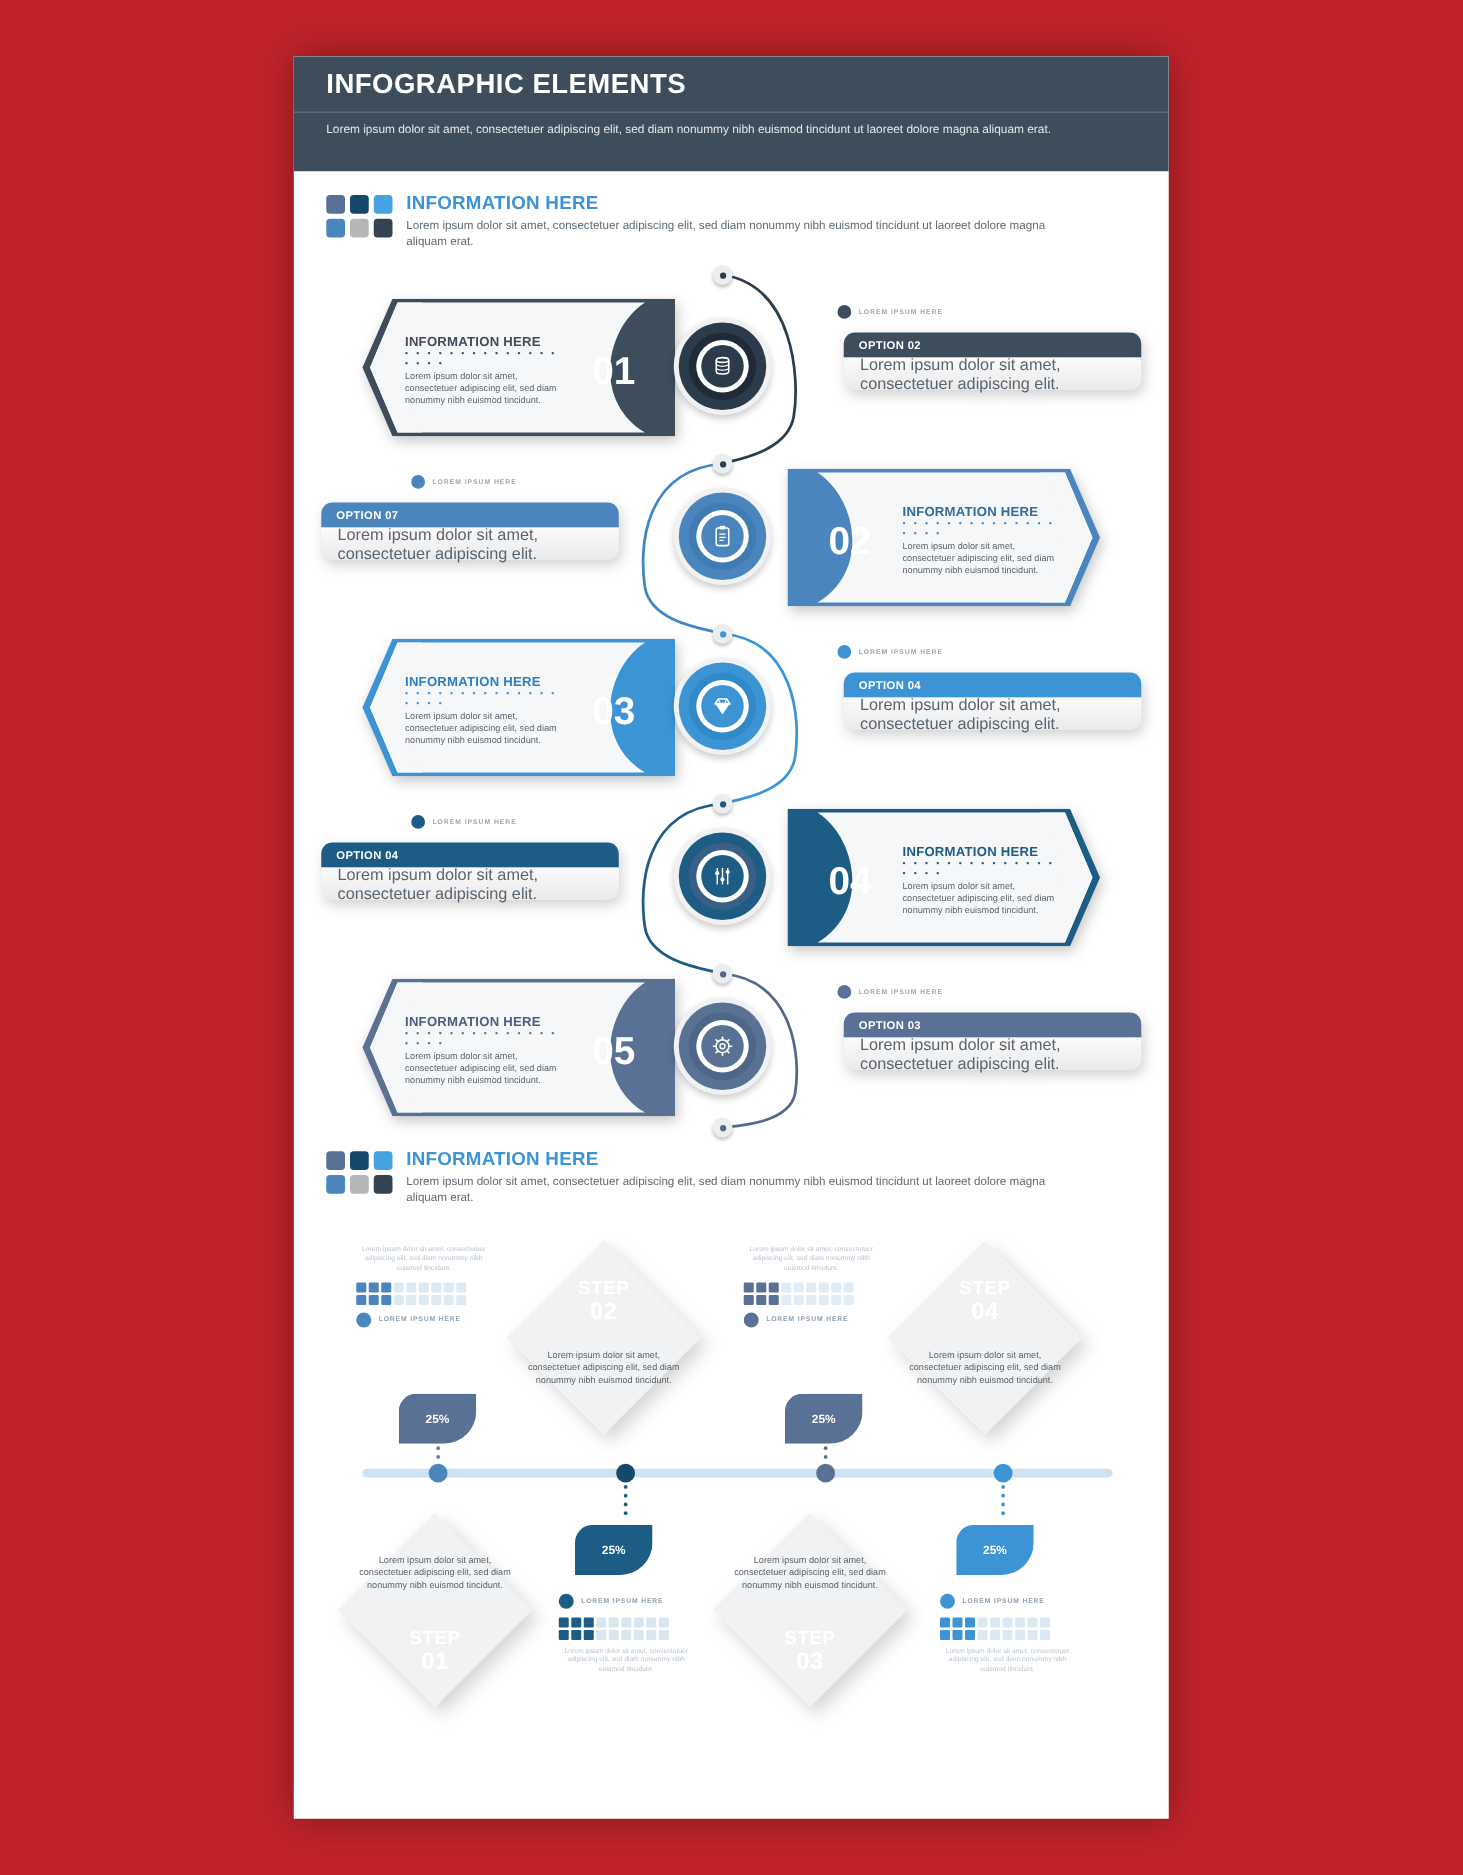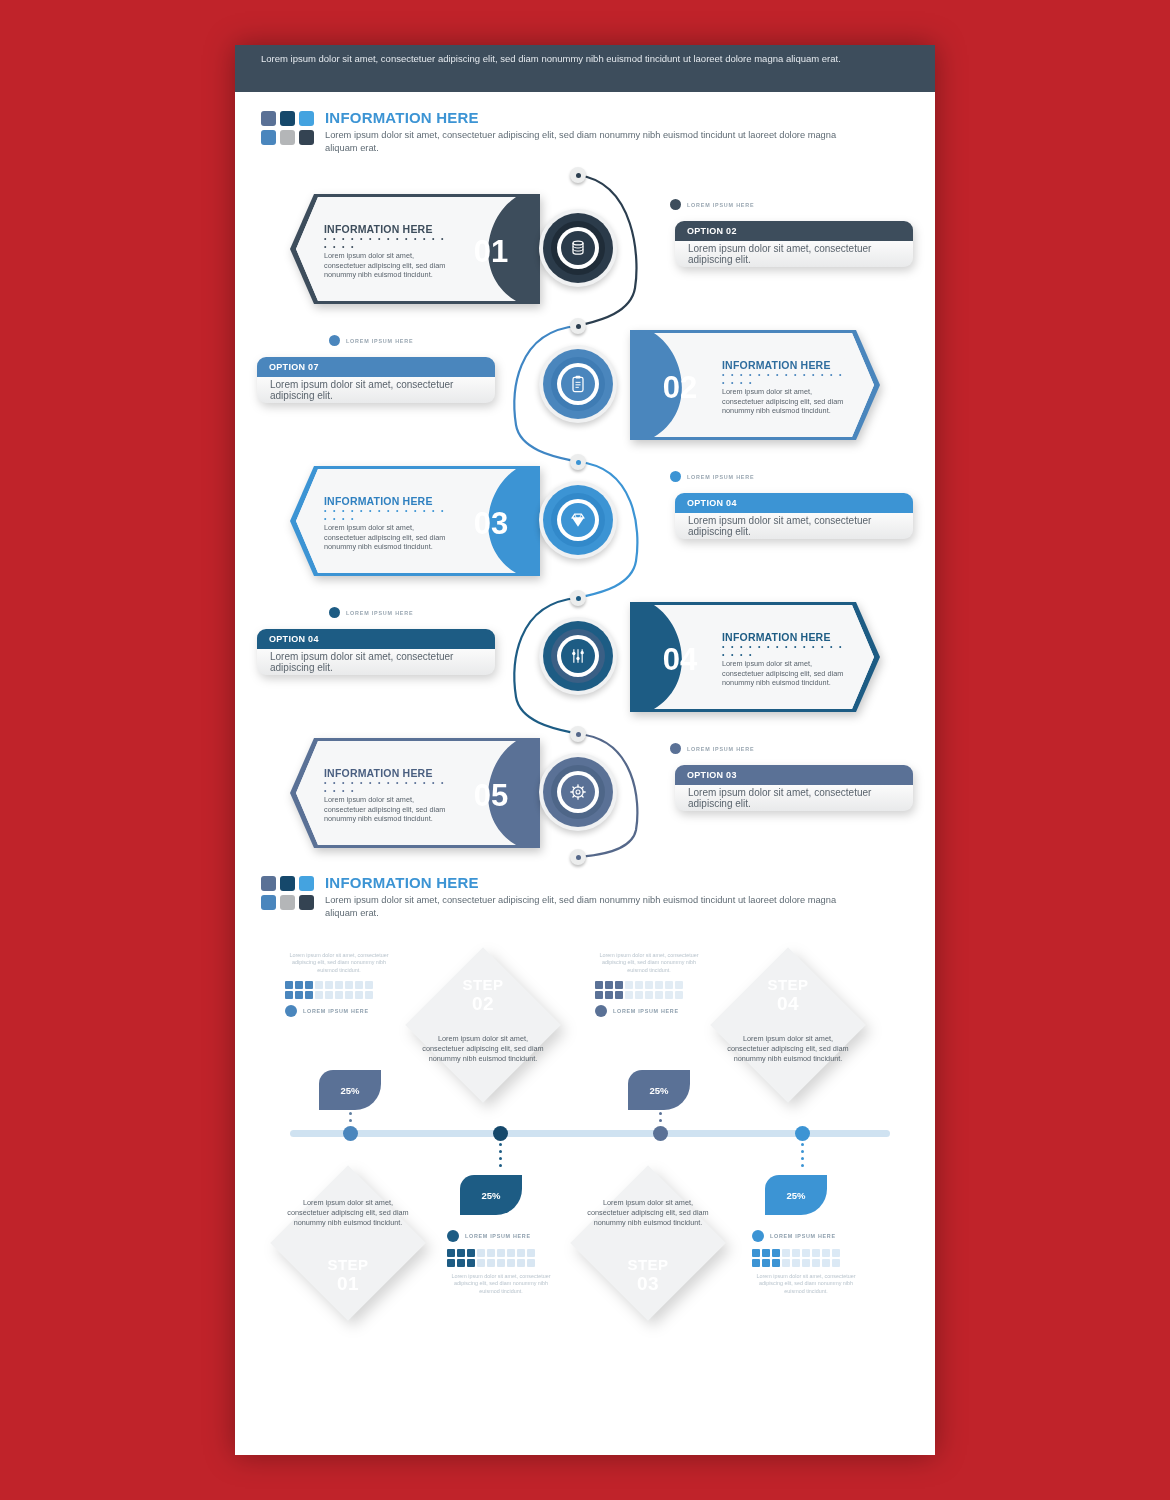--- a/index.html
+++ b/index.html
@@ -62,21 +62,21 @@
   .iconcirc .ring1 { position:absolute; inset:4px; border-radius:50%; }
   .iconcirc .ring2 { position:absolute; inset:12px; border-radius:50%; }
   .iconcirc .ring3 { position:absolute; inset:18px; border-radius:50%; background:#fff; display:flex; align-items:center; justify-content:center;}
   .iconcirc .ring4 { position:absolute; inset:22px; border-radius:50%; display:flex; align-items:center; justify-content:center;}
 
   
   .optbar { position:absolute; width:238px; filter:drop-shadow(2px 4px 5px rgba(0,0,0,.18)); }
   .opt-head { height:20px; border-radius:9px 9px 0 0; display:flex; align-items:center; padding-left:12px;
               color:#fff; font-size:9px; font-weight:bold; letter-spacing:.3px;}
   .opt-body { height:26px; background:linear-gradient(#fbfbfb,#e9eaeb); border-radius:0 0 9px 9px;
-              display:flex; align-items:center; padding-left:13px; color:#5a646d; font-size:10px;}
+              display:flex; align-items:center; padding-left:13px; color:#5a646d; font-size:13px;}
   .opt-tag { position:absolute; display:flex; align-items:center; gap:6px; }
   .opt-tag .dot { width:11px; height:11px; border-radius:50%; }
   .opt-tag .tg { font-size:5.4px; font-weight:bold; letter-spacing:.8px; color:#9aa7b2;}
 
   
   .conn { position:absolute; left:0; top:0; pointer-events:none; }
   .node { position:absolute; width:16px; height:16px; border-radius:50%;
           background:#eceded; box-shadow:0 2px 3px rgba(0,0,0,.25);
           display:flex; align-items:center; justify-content:center; }
   .node i { width:5px; height:5px; border-radius:50%; display:block; }
@@ -103,20 +103,23 @@
   .mg { border-radius:1px; }
   .minfo-tag { display:flex; align-items:center; gap:6px; justify-content:flex-start;}
   .minfo-tag .dot { width:12px; height:12px; border-radius:50%; flex:none;}
   .minfo-tag .tg { font-size:5.4px; font-weight:bold; letter-spacing:.7px; color:#8fa0ae;}
 </style>
 </head>
 <body>
 
 <div class="page">
 
+  <div class="hdr-title-bar">
+    <div class="hdr-title">INFOGRAPHIC ELEMENTS</div>
+  </div>
   <div class="hdr-sub-bar">
     <div class="hdr-sub">Lorem ipsum dolor sit amet, consectetuer adipiscing elit, sed diam nonummy nibh euismod tincidunt ut laoreet dolore magna aliquam erat.</div>
   </div>
 
   <div class="intro">
     <div class="swatches">
       <div class="sw" style="background:#5a7196"></div>
       <div class="sw" style="background:#15486b"></div>
       <div class="sw" style="background:#44a3e0"></div>
       <div class="sw" style="background:#4a86bd"></div>

